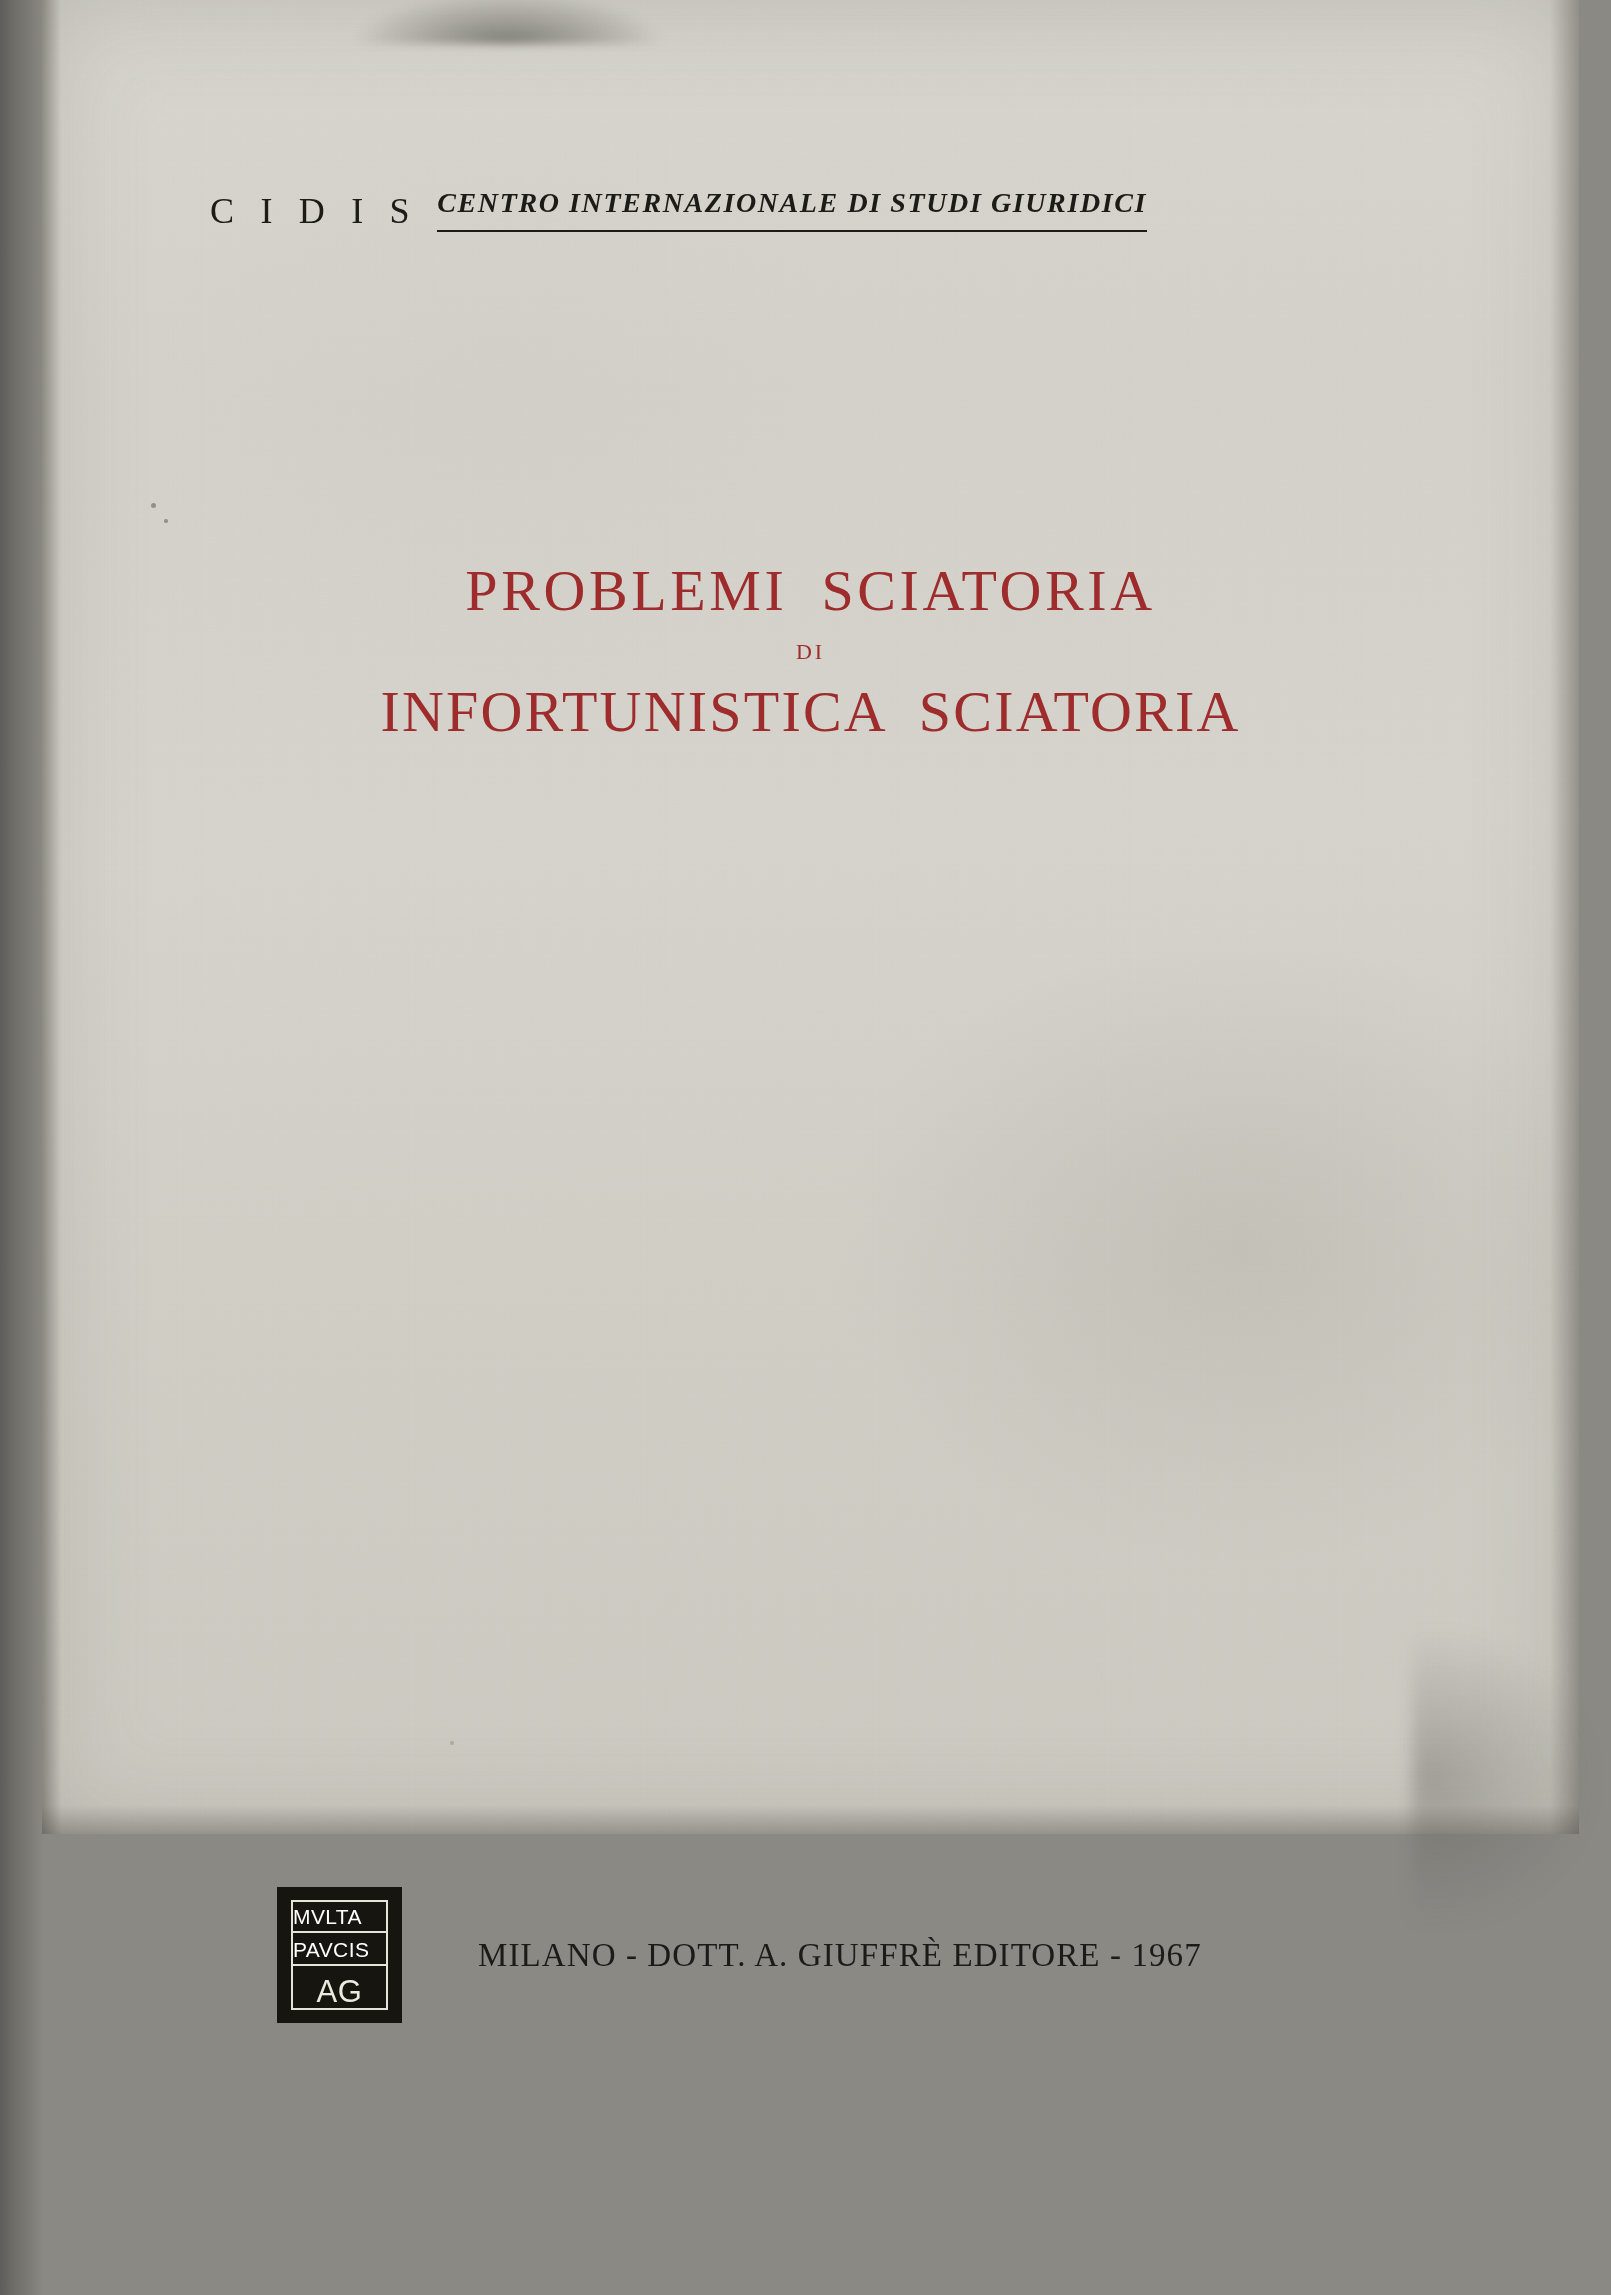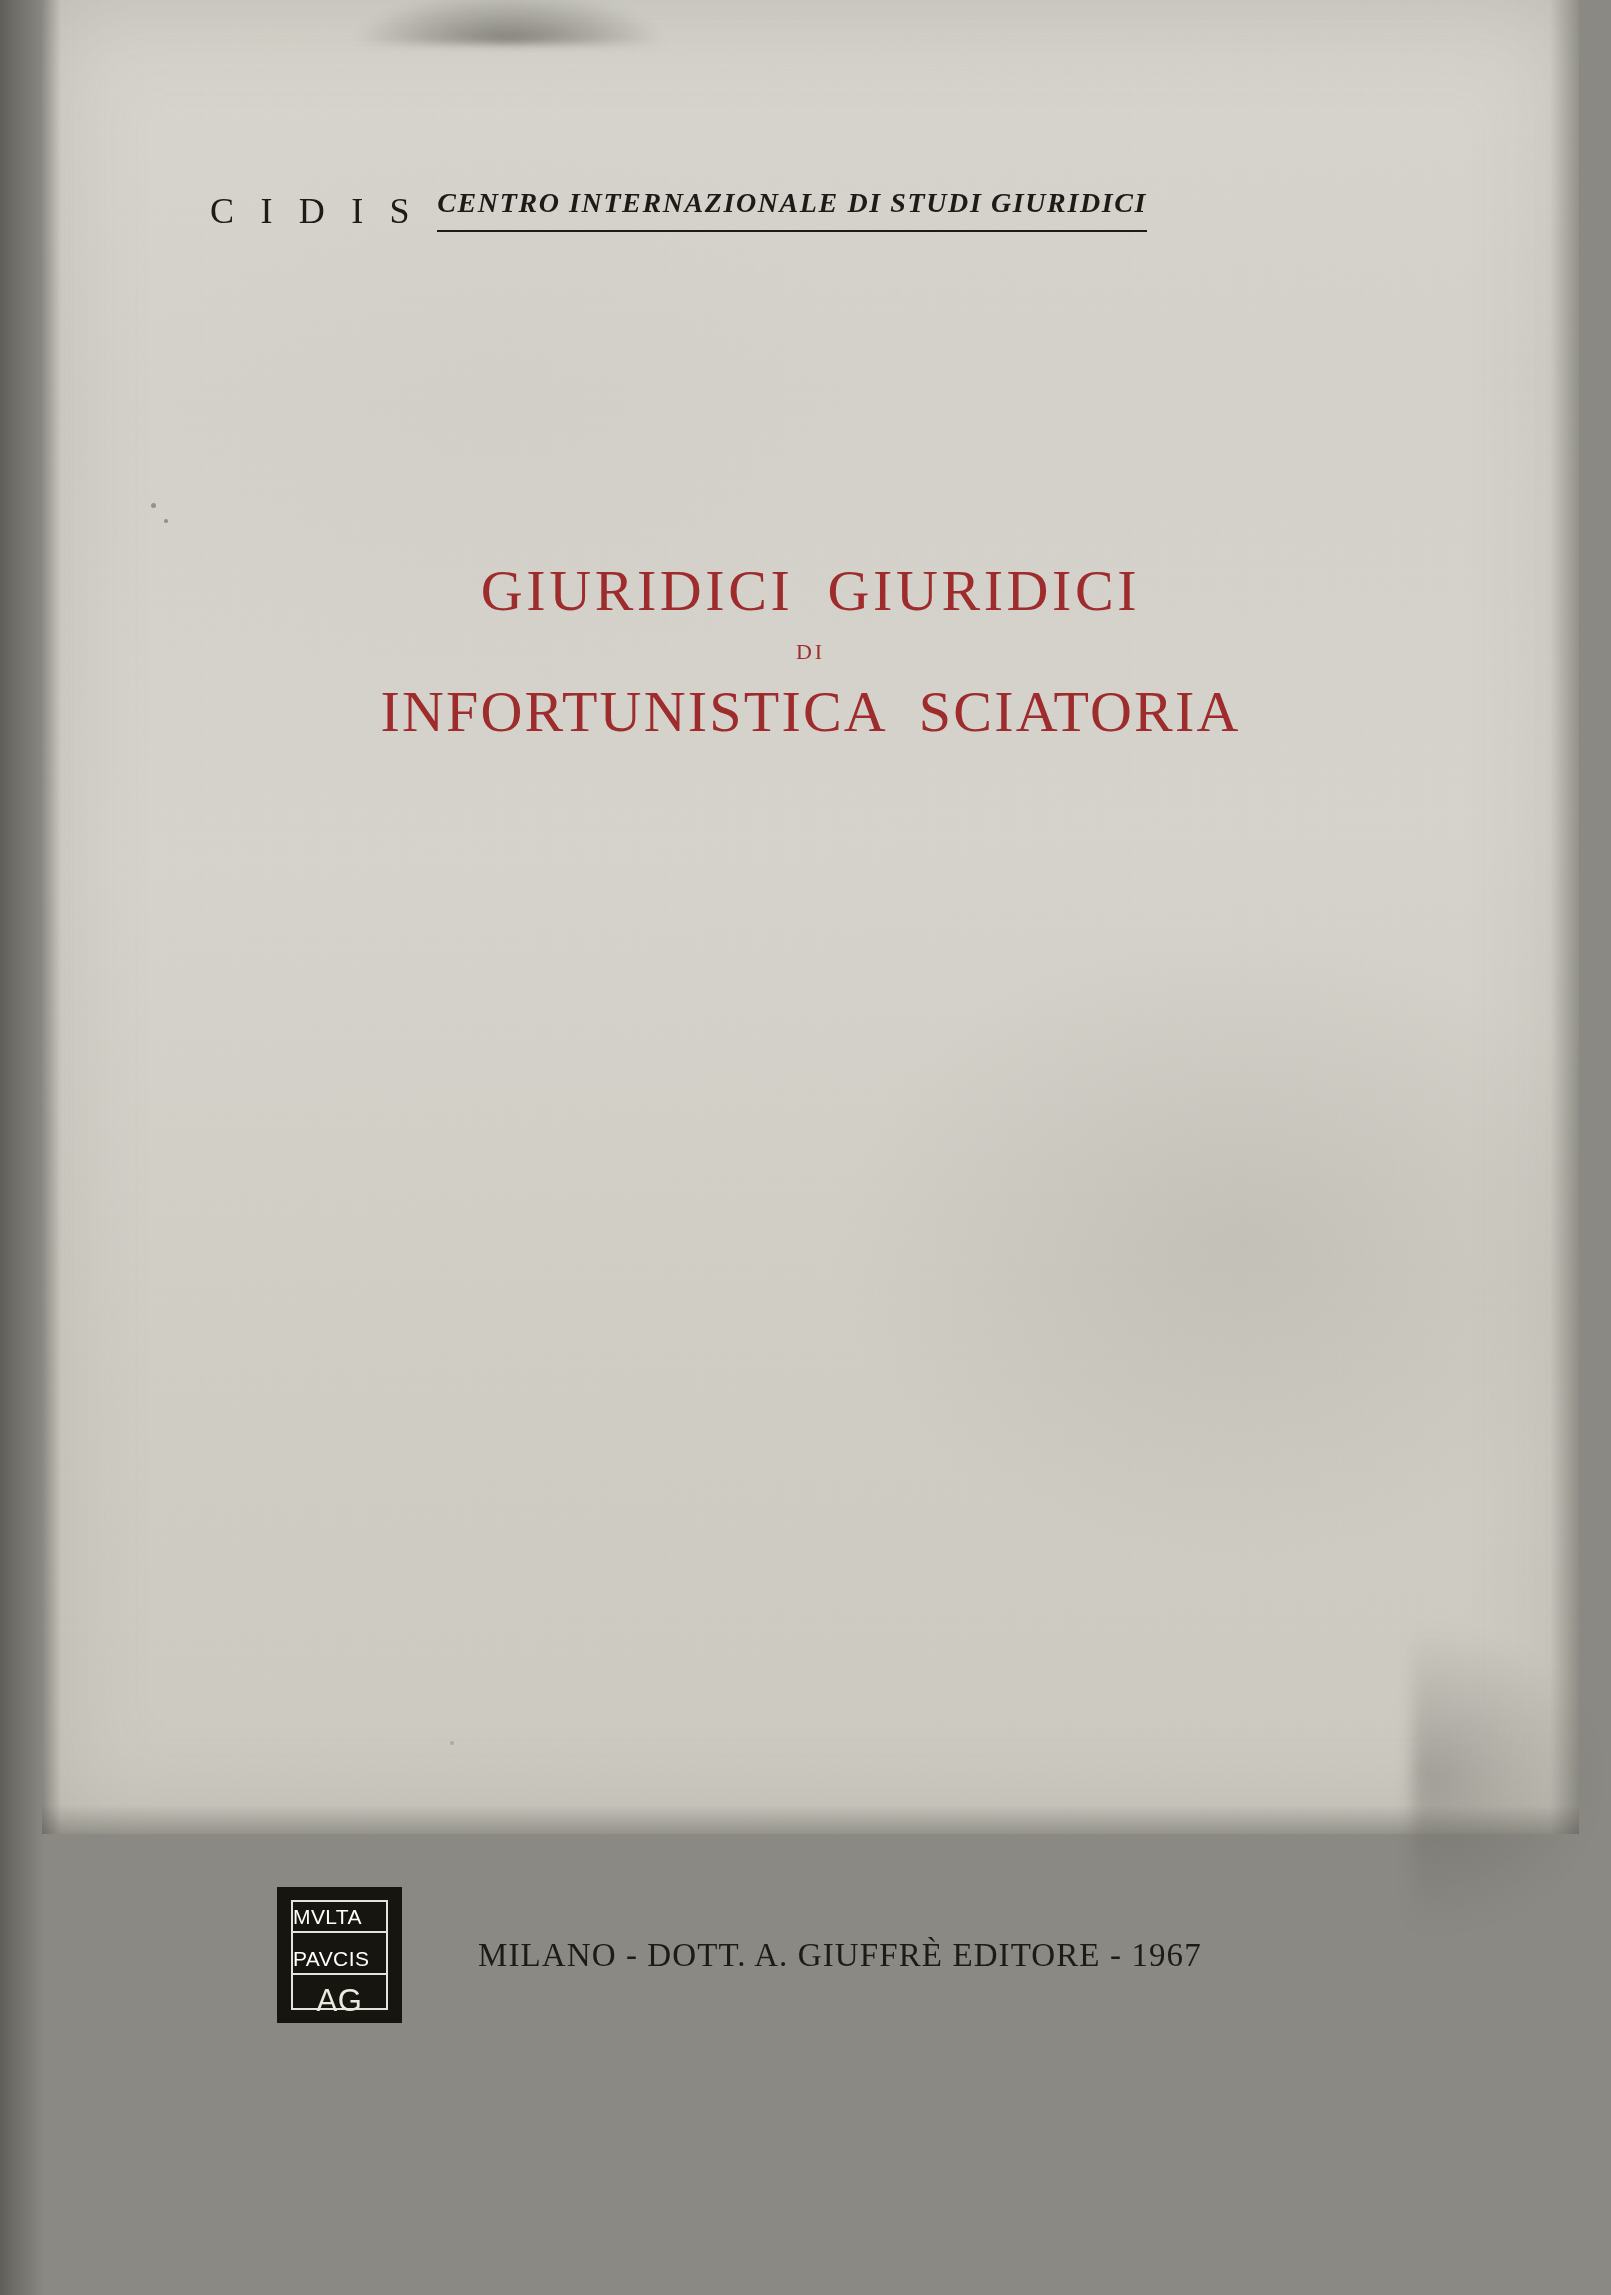--- a/index.html
+++ b/index.html
@@ -207,21 +207,21 @@
     font-family: "Liberation Sans", sans-serif;
     font-size: 21px;
     letter-spacing: 0.4px;
     text-align: left;
     line-height: 1;
     padding: 4.4px 0 3.6px 0;
     border-bottom: 2.2px solid #e6e4da;
     font-weight: 400;
   }
   .logo-word.second {
-    padding-top: 15px;
+    padding-top: 6px;
   }
   .logo-mono {
     color: #eceade;
     font-family: "Liberation Sans", sans-serif;
     font-size: 31px;
     font-weight: 400;
     letter-spacing: 0.7px;
     text-align: center;
     line-height: 1;
     padding-top: 10px;
@@ -252,21 +252,21 @@
     <div class="speck" style="left:408px;top:1741px;width:4.4px;height:4.4px;opacity:.5;"></div>
 
     <div class="series-header">
       <div class="series-acronym">C I D I S</div>
       <div class="series-name-wrap">
         <div class="series-name">CENTRO INTERNAZIONALE DI STUDI GIURIDICI</div>
       </div>
     </div>
 
     <div class="title-block">
-      <div class="title-line-1">GIURIDICI  GIURIDICI</div>
+      <div class="title-line-1">PROBLEMI  SCIATORIA</div>
       <div class="title-di">DI</div>
       <div class="title-line-2">INFORTUNISTICA  SCIATORIA</div>
     </div>
 
 
     <div class="imprint">
       <div class="logo">
         <div class="logo-inner">
           <div class="logo-word">MVLTA</div>
           <div class="logo-word second">PAVCIS</div>

